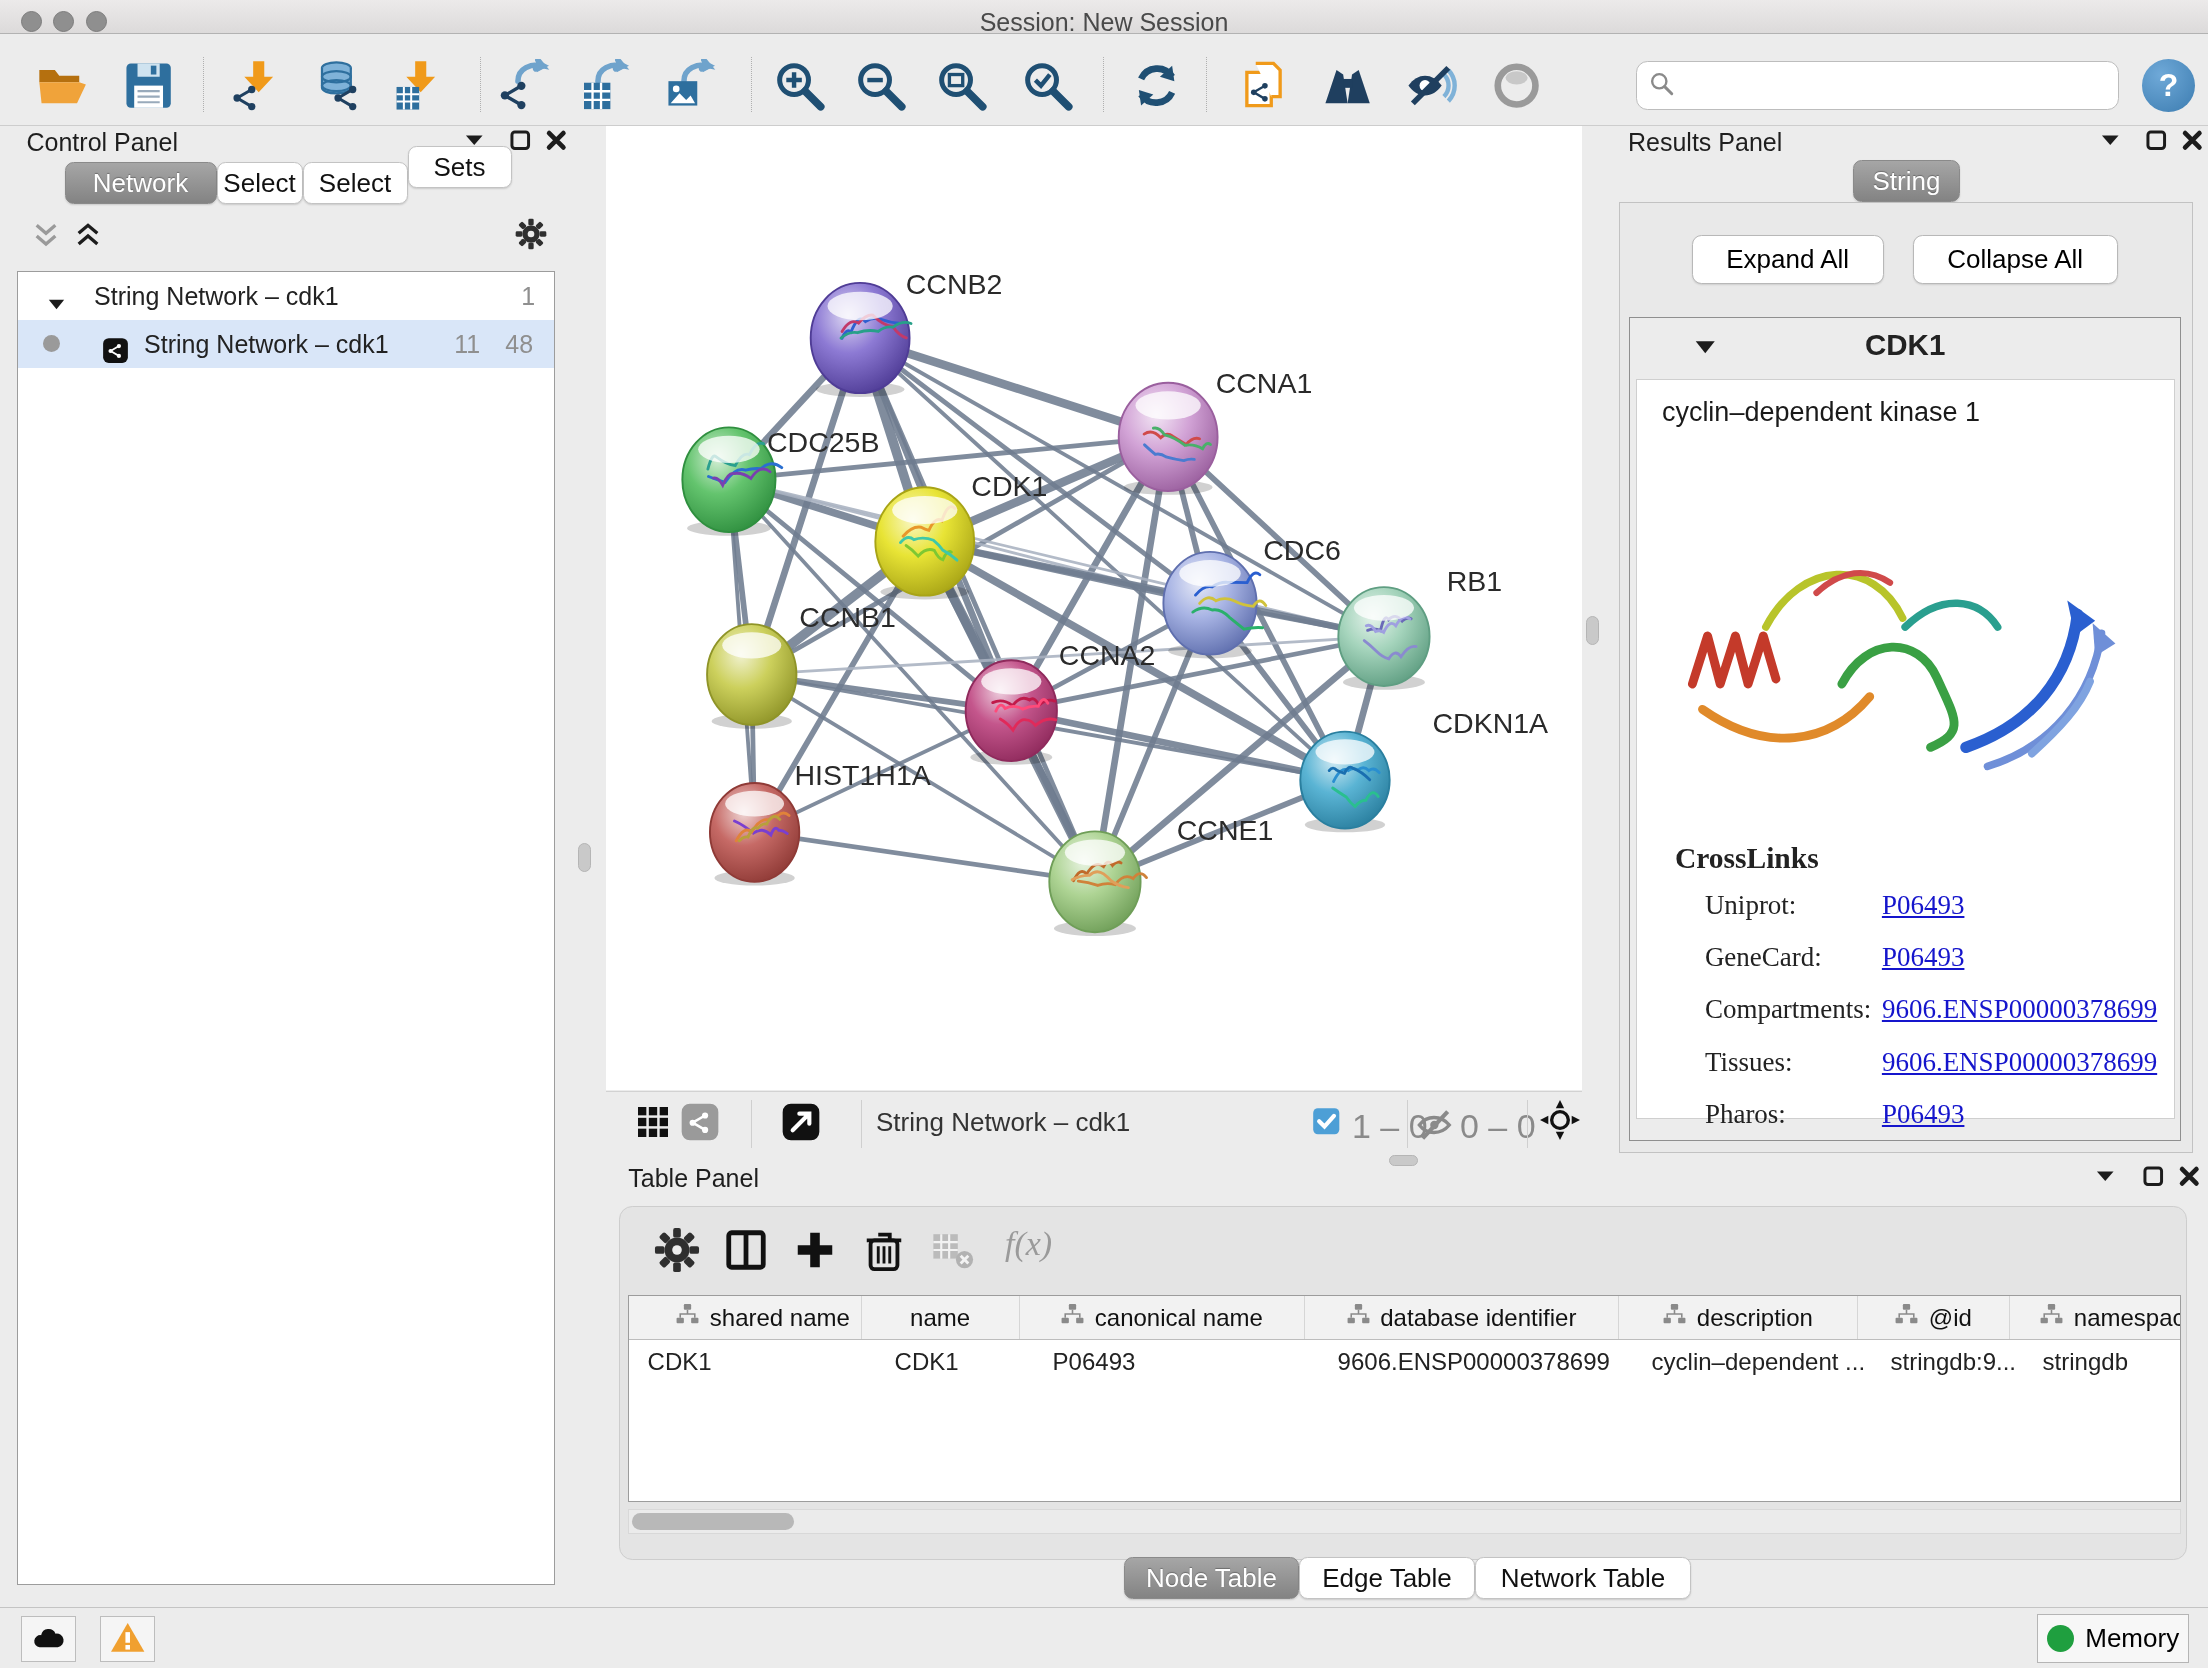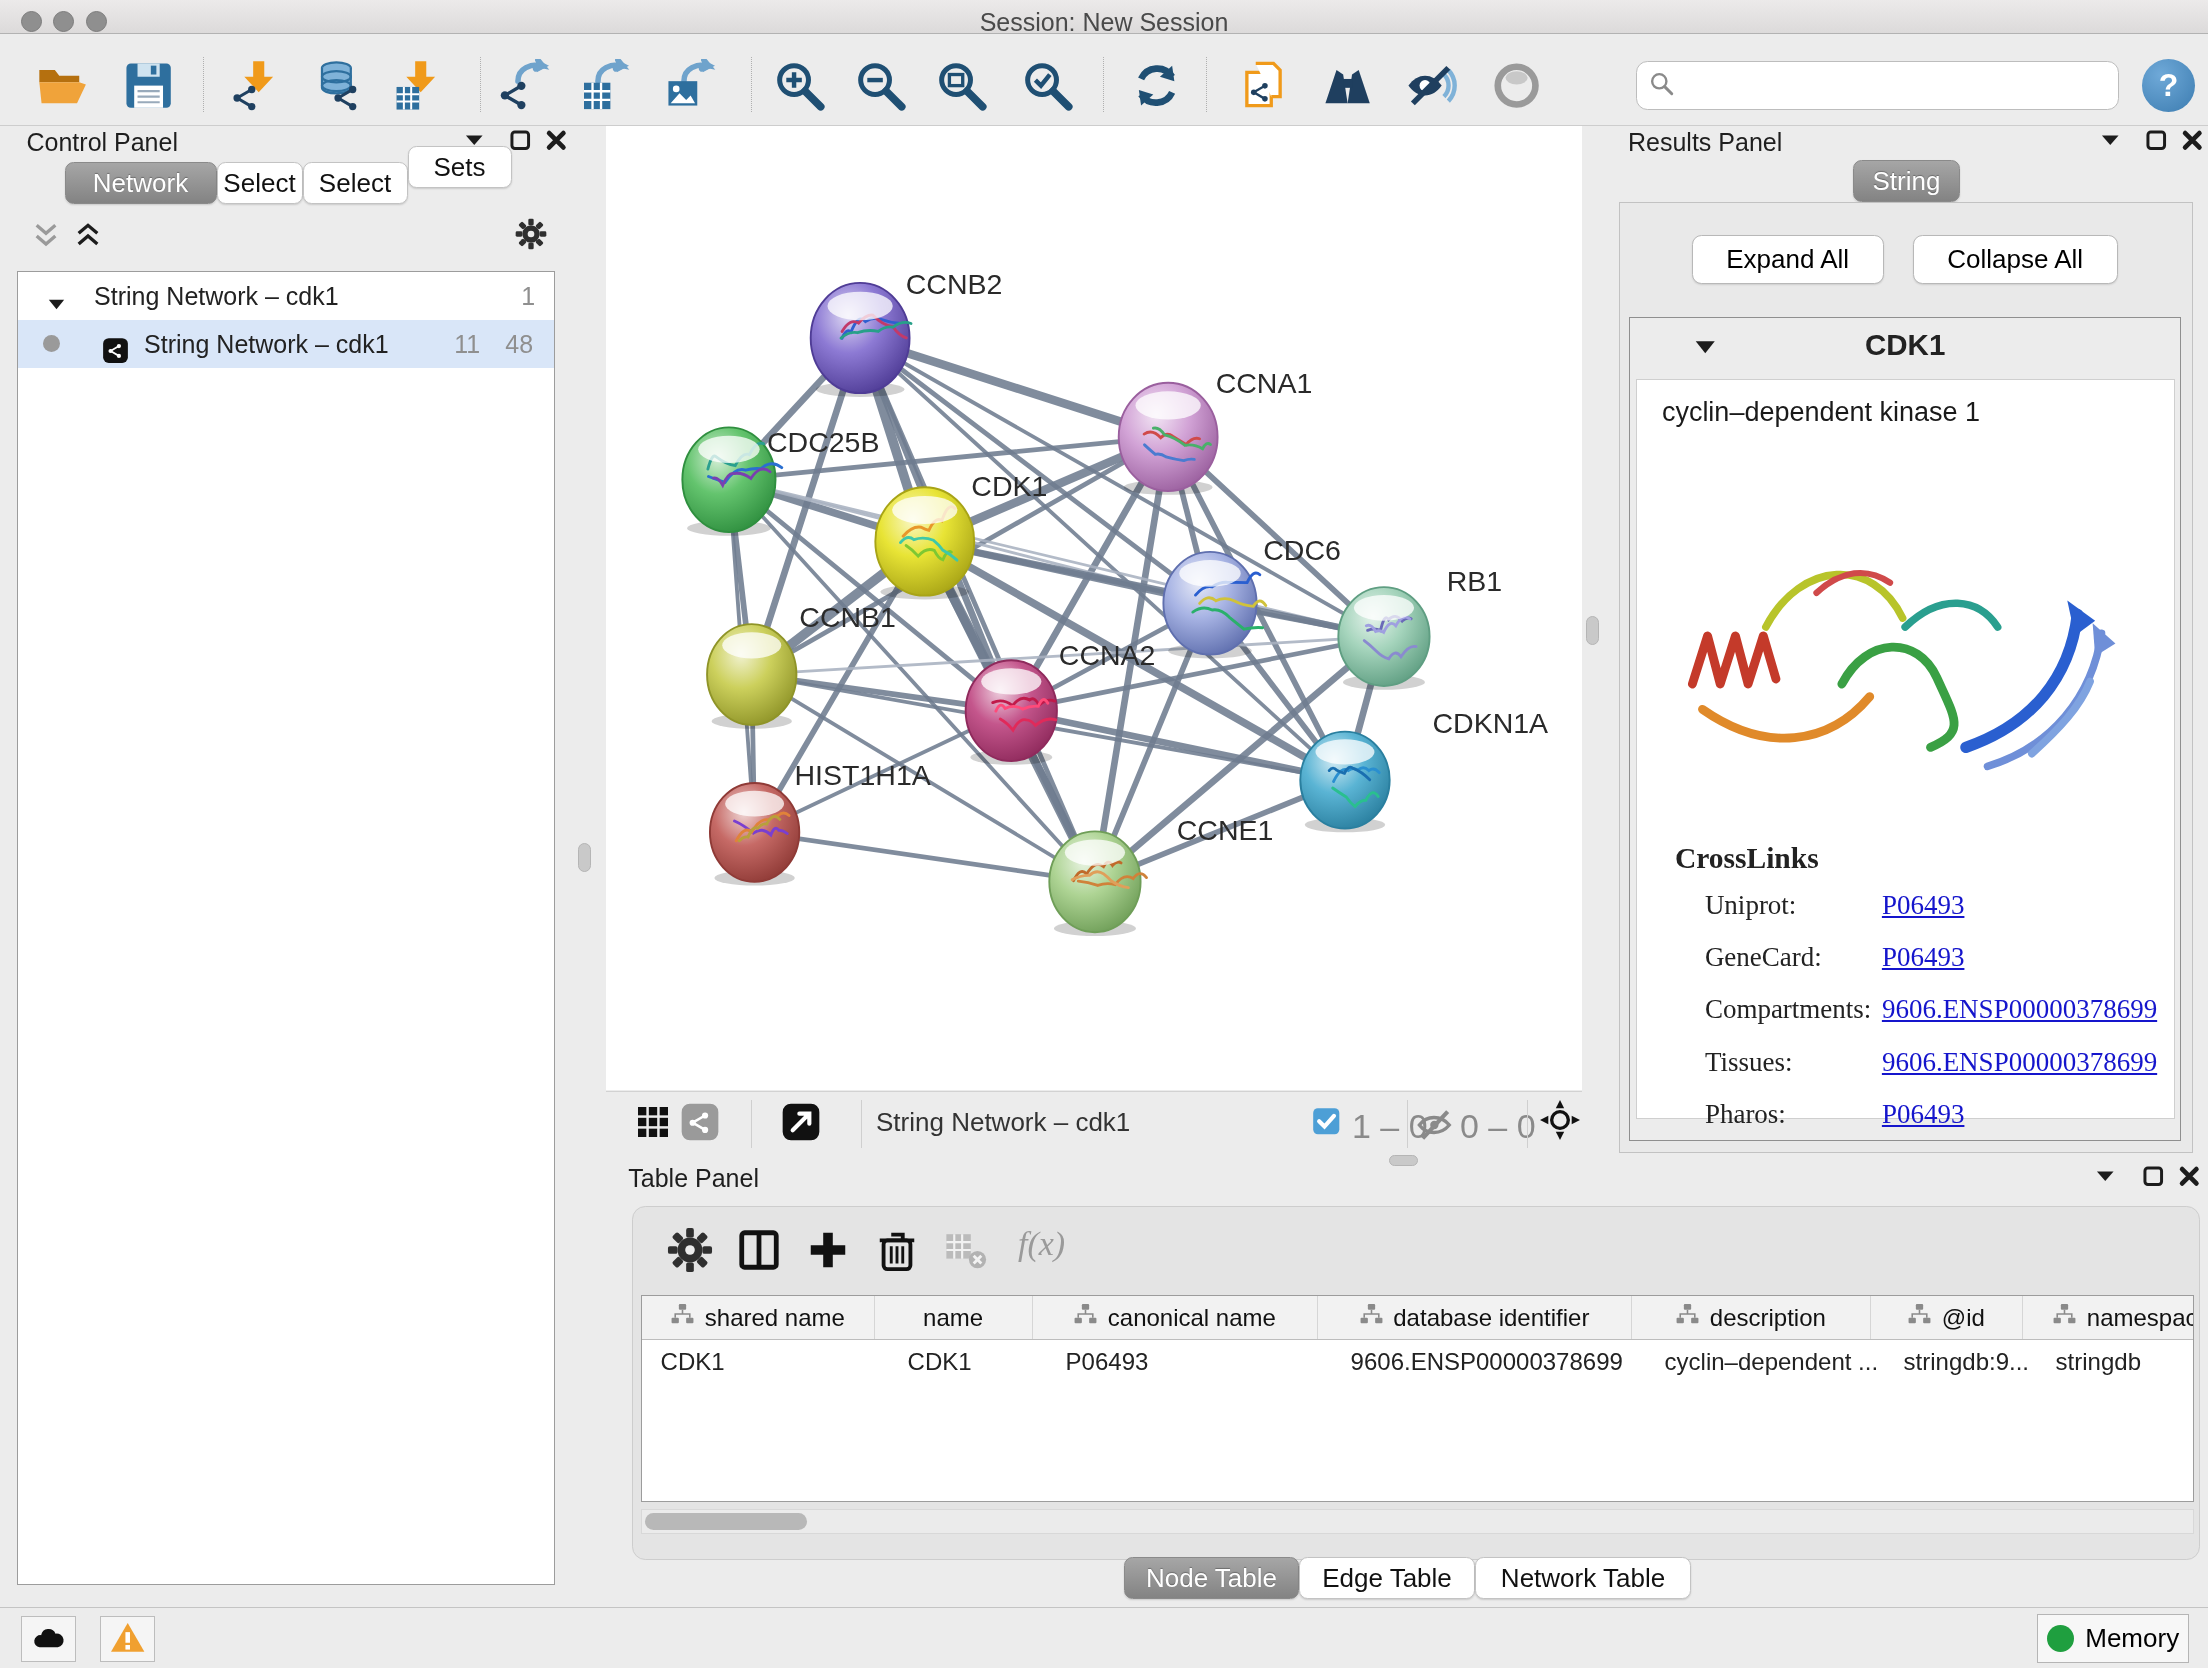--- a/index.html
+++ b/index.html
@@ -83,21 +83,21 @@
   .protein{position:absolute;left:27px;top:114px;}
   .xl-title{position:absolute;left:38px;top:462px;font-size:29.5px;font-weight:bold;
       font-family:"Liberation Serif","DejaVu Serif",serif;}
   .xl-row{position:absolute;left:68px;font-size:27px;
       font-family:"Liberation Serif","DejaVu Serif",serif;}
   .xl-row .lk{position:absolute;left:177px;color:#1515cc;text-decoration:underline;cursor:pointer;
       white-space:nowrap;}
 
   
   .table-panel{position:absolute;left:615px;top:1162px;width:1584px;height:430px;}
-  .tp-box{position:absolute;left:17px;top:44px;width:1568px;height:354px;background:#e4e4e4;
+  .tp-box{position:absolute;left:4px;top:44px;width:1568px;height:354px;background:#e4e4e4;
       border:1px solid #cdcdcd;border-radius:13.3px;padding-left:12px;}
   .tp-toolbar{position:absolute;left:34px;top:17px;height:53px;}
   .tp-tbtn{border:none;background:transparent;padding:0;margin-right:23px;cursor:pointer;
       vertical-align:middle;}
   .tp-tbtn svg{width:46px;height:46px;}
   .fx{font-family:"Liberation Serif","DejaVu Serif",serif;font-style:italic;font-size:34px;
       color:#9a9a9a;border:none;background:transparent;}
   .tbl{position:absolute;left:7.6px;top:88px;width:1553px;height:207px;background:#fff;
       border:1.9px solid #9c9c9c;overflow:hidden;}
   .tbl-hrow{display:flex;height:44px;background:#f2f2f2;border-bottom:1px solid #bdbdbd;}
@@ -719,21 +719,21 @@
             </svg></button><button class="tp-tbtn" style="opacity: 0.55;"><svg xmlns="http://www.w3.org/2000/svg" viewBox="0 0 48 48">
               <g transform="translate(2,6) scale(0.75)" fill="#9a9a9a">
  <path d="M2 2 h34 v34 h-34 z" fill="#9a9a9a"></path>
                 <path d="M2 13 h34 M2 24 h34 M13 2 v34 M24 2 v34" stroke="#fff" stroke-width="3"></path>
               </g>
               <circle cx="36" cy="34" r="9" fill="#8a8a8a"></circle>
    <path d="M32 30 l8 8 M40 30 l-8 8" stroke="#fff" stroke-width="3"></path>
             </svg></button><button class="fx">f(x)</button></div>
       <div class="tbl">
         <div class="tbl-hrow" id="tbl-head">
-            <div class="tbl-hcell" style="width: 233px;">
+            <div class="tbl-hcell" style="width: 197px; margin-left: 36px;">
               <span><svg xmlns="http://www.w3.org/2000/svg" viewBox="0 0 48 48">
                   <g fill="#8a8a8a">
                     <rect x="17" y="4" width="14" height="11" rx="2"></rect>
    <rect x="3" y="30" width="14" height="11" rx="2"></rect>
                     <rect x="31" y="30" width="14" height="11" rx="2"></rect>
    <path d="M24 15 v8 M10 30 v-7 h28 v7" stroke="#8a8a8a" stroke-width="3" fill="none"></path>
                   </g>
                 </svg></span>
               <span>shared name</span>
             </div>

